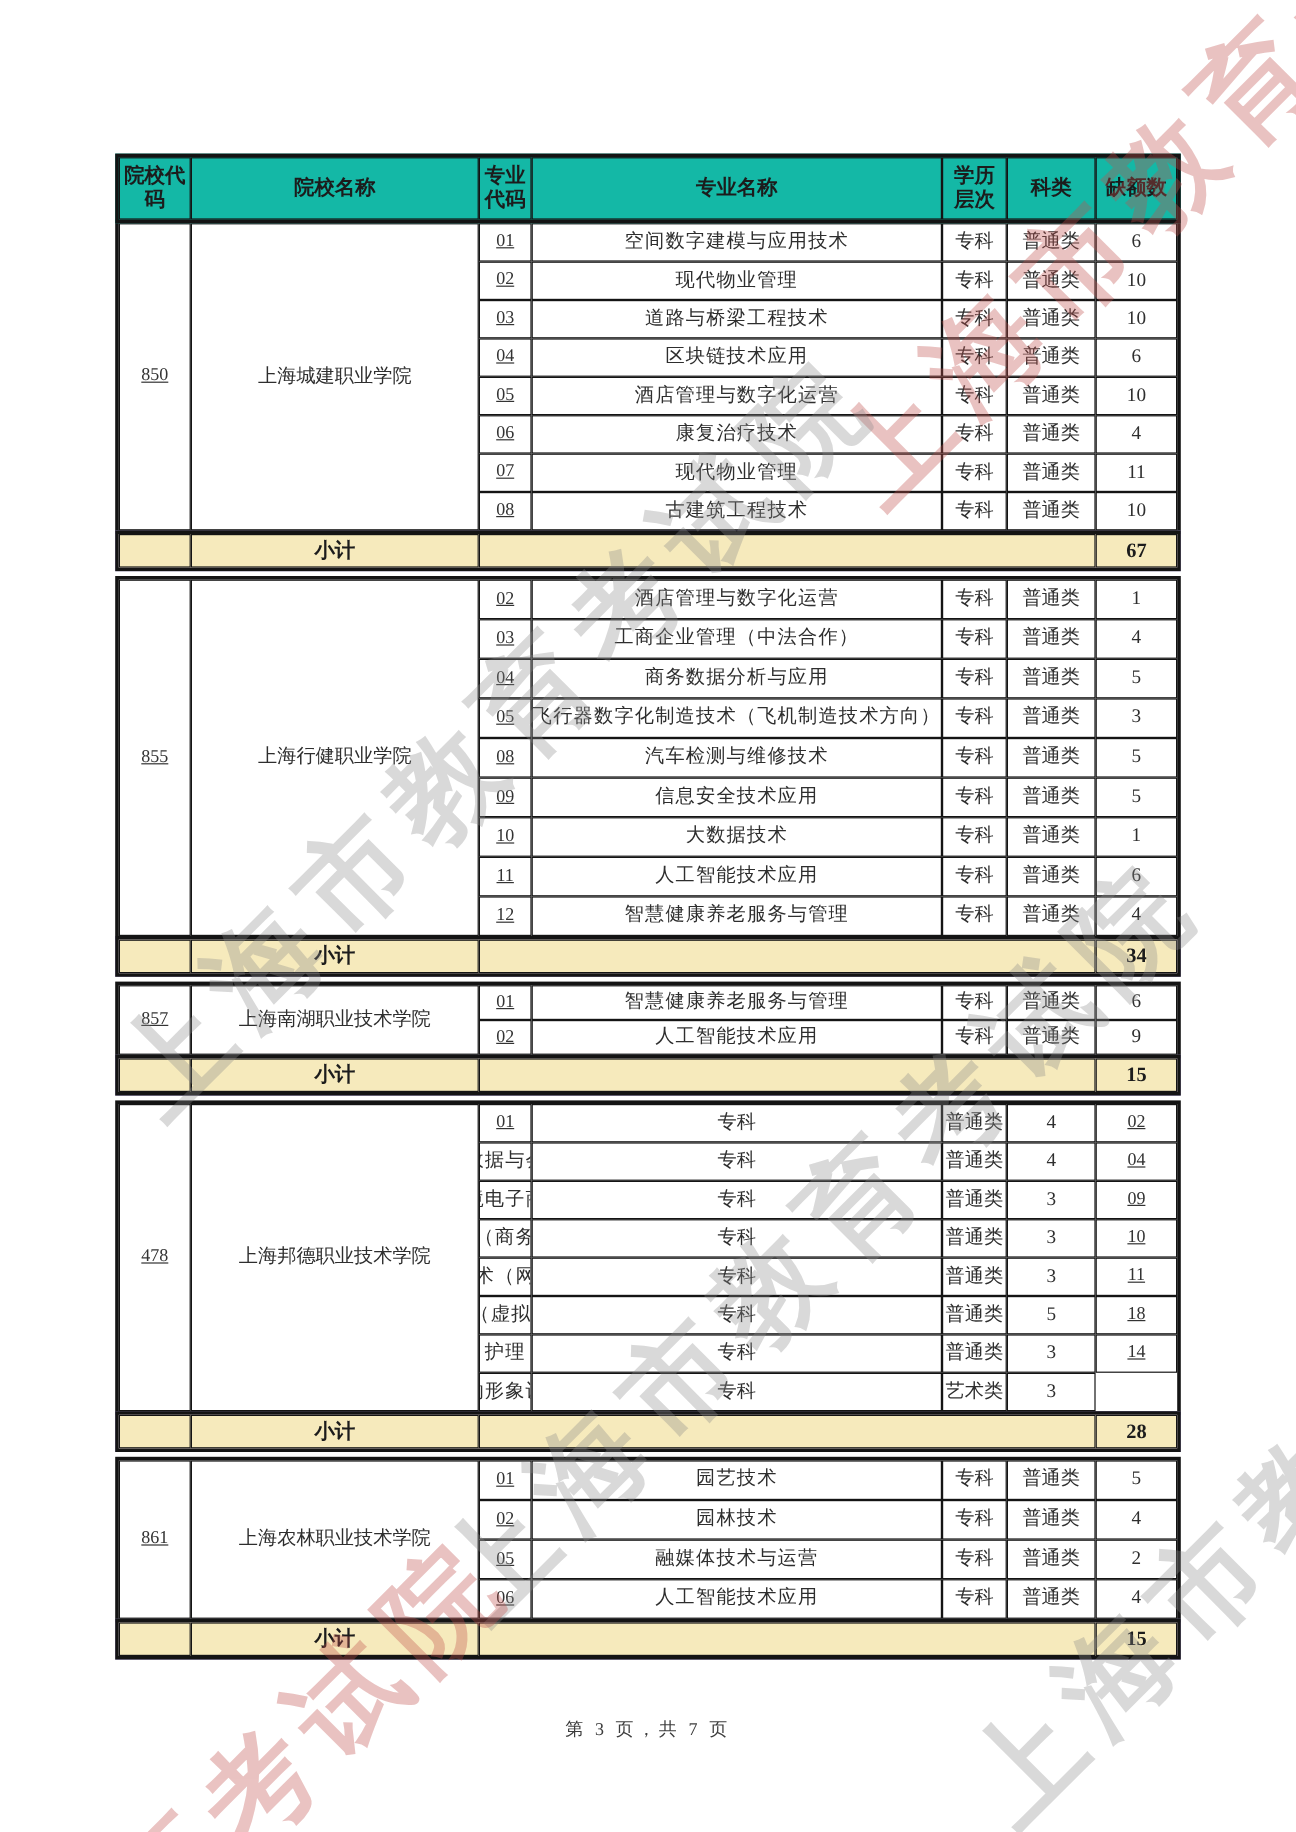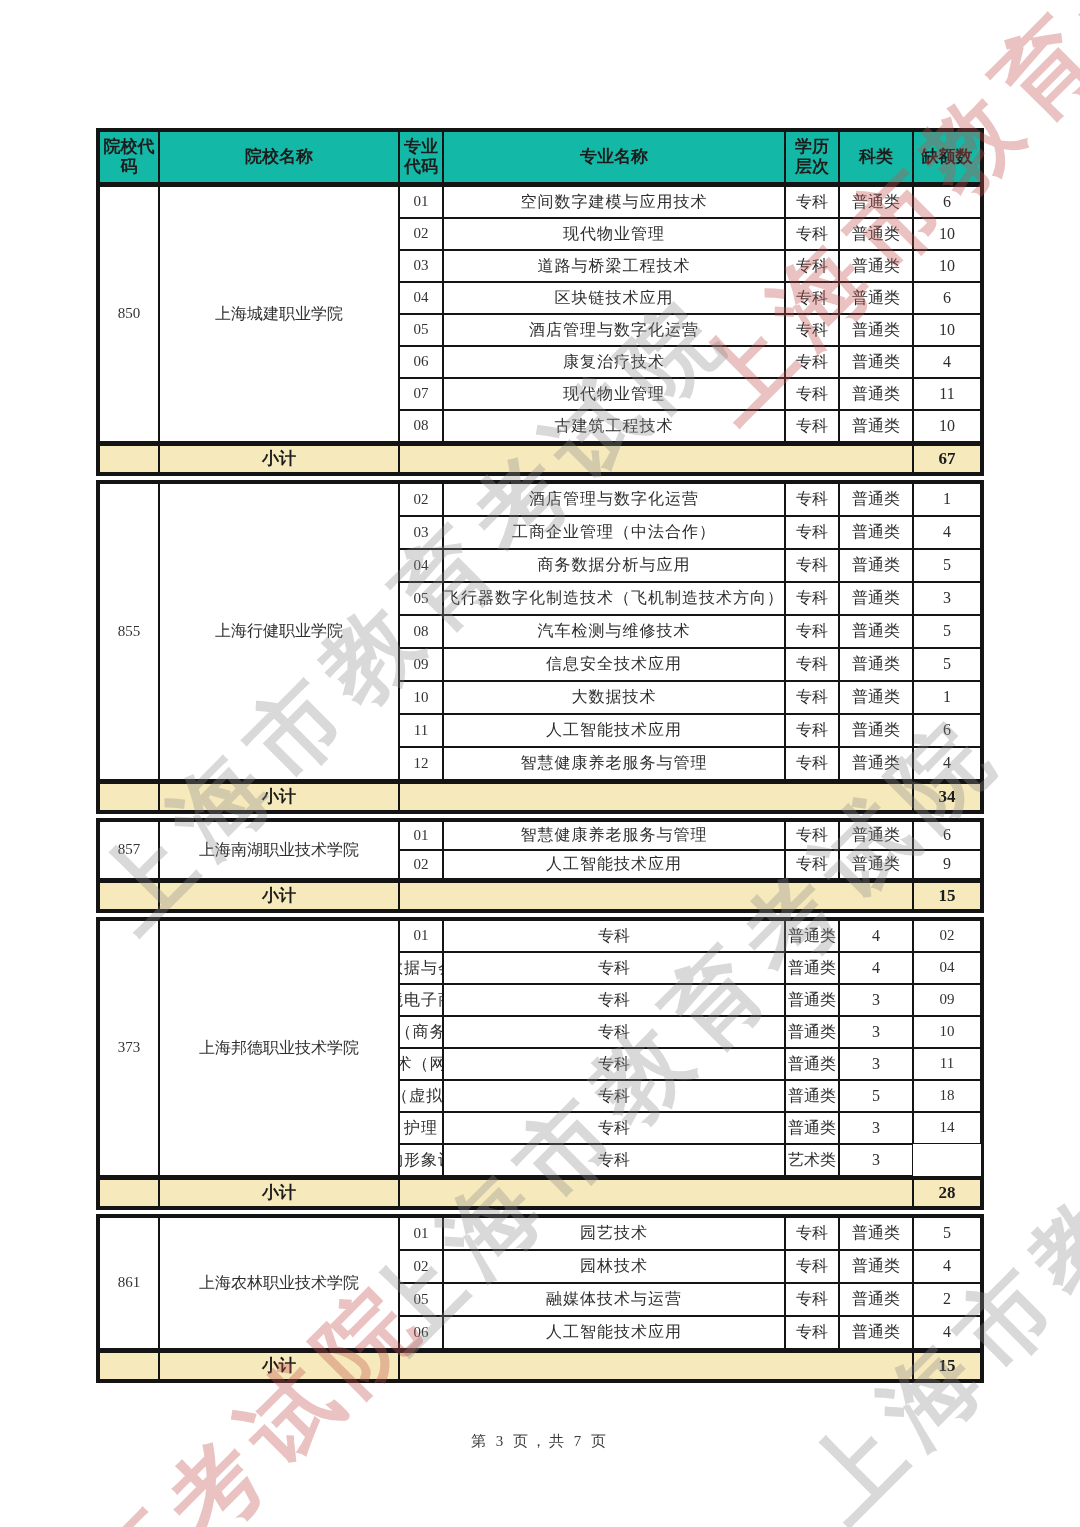--- a/index.html
+++ b/index.html
@@ -27,21 +27,21 @@
   .thead .cell{
     height:52px;font-family:"Liberation Sans","DejaVu Sans",sans-serif;
     font-weight:bold;font-size:17px;color:var(--textDark);
     white-space:normal;padding:0 2px;
   }
   .section{
     border:3px solid var(--border);margin-top:4px;background:#fff;
     grid-auto-rows:var(--rh,32px);grid-auto-flow:row;
   }
   #sections .section:first-child{margin-top:0;}
-  .c-code,.c-mcode{font-size:15px;color:#333;}
+  .c-code,.c-mcode{font-size:15px;color:#333;text-decoration:underline;}
   .c-name,.c-mname,.c-level,.c-cat,.c-num{font-size:16px;color:var(--textBody);}
   .c-mname{letter-spacing:1px;}
   .subtotal{
     display:grid;grid-template-columns:60px 240px 1fr 68px;
     border:3px solid var(--border);margin-top:-3px;background:#c4b5fd;
   }
   .subtotal .cell{height:28px;background:var(--subtotalBg);}
   .st-label{
     font-family:"Liberation Sans","DejaVu Sans",sans-serif;font-weight:bold;
     font-size:17px;color:var(--textDark);
@@ -206,21 +206,21 @@
         <div class="cell c-cat">普通类</div>
         <div class="cell c-num">9</div>
       </div>
       <div class="subtotal">
         <div class="cell st-empty"></div>
         <div class="cell st-label">小计</div>
         <div class="cell st-span"></div>
         <div class="cell st-num">15</div>
       </div>
       <div class="section grid7" style="--rh: 32px;">
-        <div class="cell c-code" style="grid-row: 1 / span 8;">373</div>
+        <div class="cell c-code" style="grid-row: 1 / span 8;">478</div>
         <div class="cell c-name" style="grid-row: 1 / span 8;">上海邦德职业技术学院</div>
         <div class="cell c-mcode">01</div>
         <div class="cell c-level">专科</div>
         <div class="cell c-cat">普通类</div>
         <div class="cell c-num">4</div>
         <div class="cell c-mcode">02</div>
         <div class="cell c-mname">大数据与会计</div>
         <div class="cell c-level">专科</div>
         <div class="cell c-cat">普通类</div>
         <div class="cell c-num">4</div>

